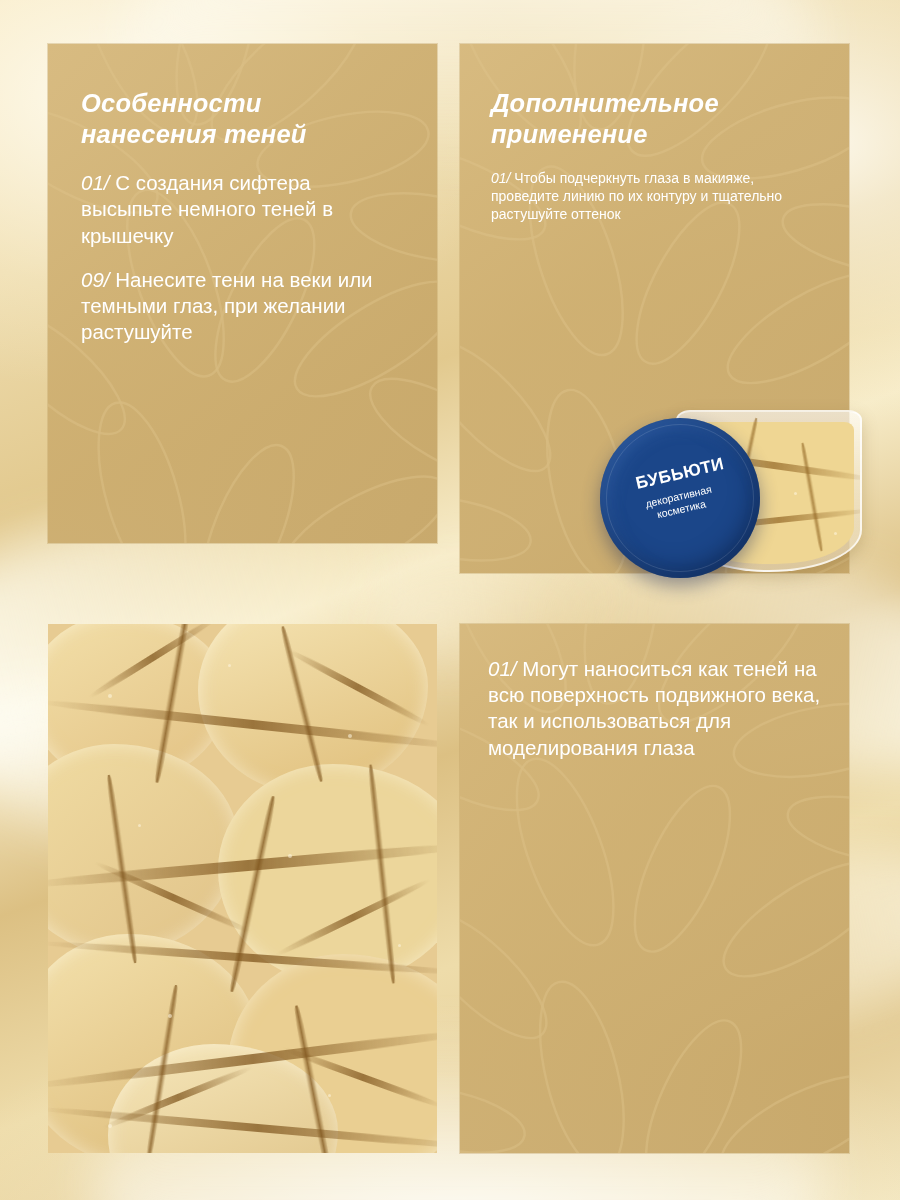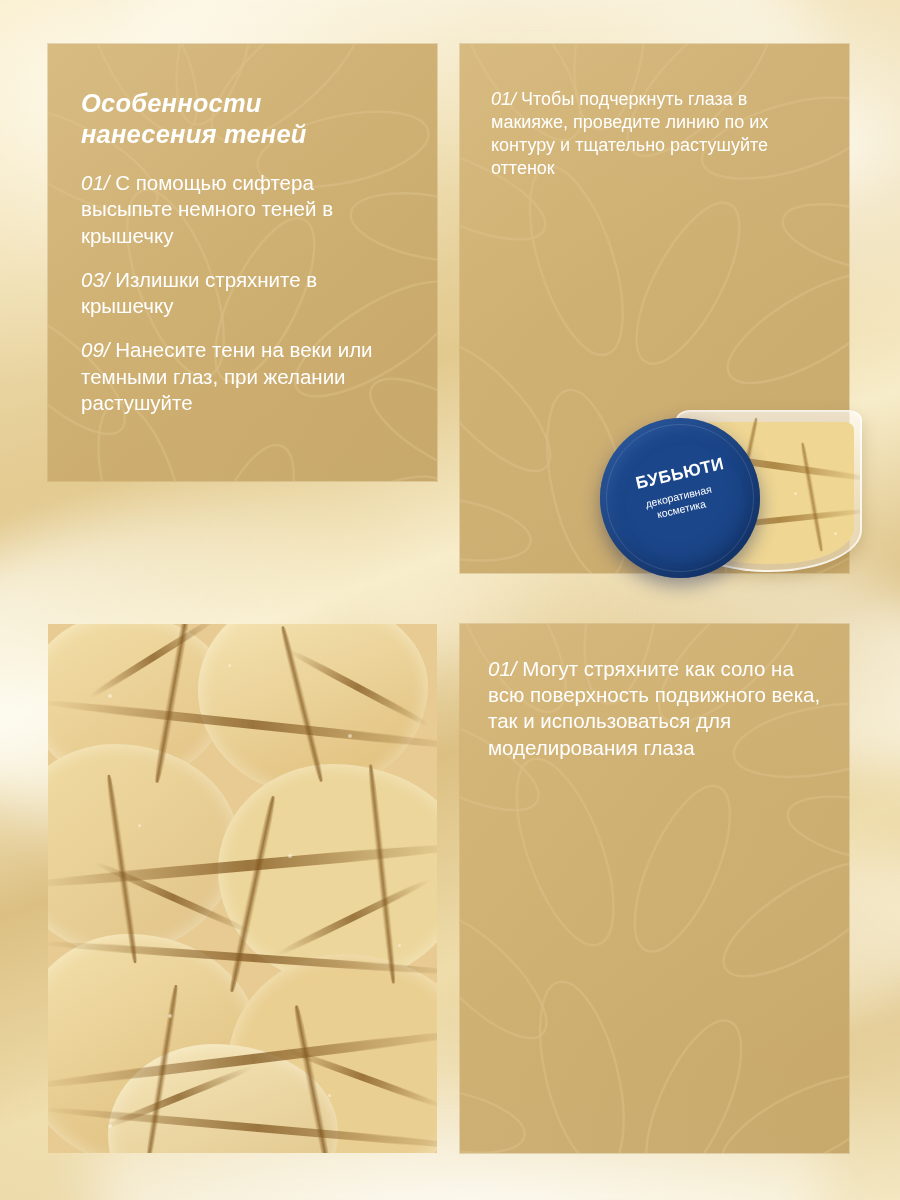--- a/index.html
+++ b/index.html
@@ -79,33 +79,33 @@
   .step .num {
     font-style: italic;
     font-weight: normal;
     white-space: nowrap;
     text-align: center;
   }
   .step .txt { font-style: normal; }
 
   
   #card-application {
-    left: 48px; top: 44px; width: 389px; height: 437px;
+    left: 48px; top: 44px; width: 389px; height: 499px;
     padding: 0;
   }
   #card-application .content { padding: 44px 34px 0 33px; }
   #card-application .card-title { font-size: 25.5px; }
   #card-application .step { font-size: 20.5px; }
 
   #card-extra {
     left: 460px; top: 44px; width: 389px; height: 529px;
   }
   #card-extra .content { padding: 44px 30px 0 31px; }
   #card-extra .card-title { font-size: 25.5px; }
-  #card-extra .step { font-size: 18px; }
+  #card-extra .step { font-size: 14px; }
 
   #card-types {
     left: 460px; top: 624px; width: 389px; height: 529px;
   }
   #card-types .content { padding: 32px 26px 0 28px; }
   #card-types .card-title { font-size: 23.5px; margin-bottom: 22px; }
   #card-types .step { font-size: 20.5px; }
 
   
   #photo-powder {
@@ -234,25 +234,21 @@
         <ellipse cx="320" cy="470" rx="30" ry="82" transform="rotate(62 320 470)"></ellipse>
         <ellipse cx="380" cy="200" rx="28" ry="74" transform="rotate(100 380 200)"></ellipse>
         <ellipse cx="390" cy="380" rx="28" ry="74" transform="rotate(120 390 380)"></ellipse>
       </g>
     </svg>
     <div class="content">
       <h2 class="card-title">Особенности нанесения теней</h2>
       <ul class="steps">
         <li class="step">
           <span class="num">01/</span>
-          <span class="txt">С помощью сифтера высыпьте немного теней в крышечку</span>
-        </li>
-        <li class="step">
-          <span class="num">03/</span>
-          <span class="txt">Излишки стряхните в крышечку</span>
+          <span class="txt">С создания сифтера высыпьте немного теней в крышечку</span>
         </li>
         <li class="step">
           <span class="num">09/</span>
           <span class="txt">Нанесите тени на веки или темными глаз, при желании растушуйте</span>
         </li>
       </ul>
     </div>
   </section>
 
   <section class="card" id="card-extra">
@@ -268,20 +264,21 @@
         <ellipse cx="350" cy="290" rx="30" ry="84" transform="rotate(60 350 290)"></ellipse>
         <ellipse cx="60" cy="360" rx="28" ry="76" transform="rotate(-44 60 360)"></ellipse>
         <ellipse cx="150" cy="430" rx="32" ry="86" transform="rotate(-12 150 430)"></ellipse>
         <ellipse cx="250" cy="460" rx="30" ry="80" transform="rotate(26 250 460)"></ellipse>
         <ellipse cx="350" cy="480" rx="30" ry="82" transform="rotate(66 350 480)"></ellipse>
         <ellipse cx="395" cy="210" rx="26" ry="72" transform="rotate(104 395 210)"></ellipse>
         <ellipse cx="30" cy="470" rx="26" ry="70" transform="rotate(-80 30 470)"></ellipse>
       </g>
     </svg>
     <div class="content">
+      <h2 class="card-title">Дополнительное применение</h2>
       <ul class="steps">
         <li class="step">
           <span class="num">01/</span>
           <span class="txt">Чтобы подчеркнуть глаза в макияже, проведите линию по их контуру и тщательно растушуйте оттенок</span>
         </li>
       </ul>
     </div>
   </section>
 
   <figure id="photo-powder" style="margin:0;">
@@ -339,21 +336,21 @@
         <ellipse cx="245" cy="465" rx="30" ry="80" transform="rotate(24 245 465)"></ellipse>
         <ellipse cx="345" cy="485" rx="30" ry="82" transform="rotate(64 345 485)"></ellipse>
         <ellipse cx="400" cy="220" rx="26" ry="72" transform="rotate(102 400 220)"></ellipse>
         <ellipse cx="25" cy="480" rx="26" ry="70" transform="rotate(-78 25 480)"></ellipse>
       </g>
     </svg>
     <div class="content">
       <ul class="steps">
         <li class="step">
           <span class="num">01/</span>
-          <span class="txt">Могут стряхните как соло на всю поверхность подвижного века, так и использоваться для моделирования глаза</span>
+          <span class="txt">Могут наноситься как теней на всю поверхность подвижного века, так и использоваться для моделирования глаза</span>
         </li>
       </ul>
     </div>
   </section>
 
   <div id="product-jar">
     <div class="jar-body">
       <div class="jar-powder">
         <div class="crack" style="left:-10px; top:40px; width:200px; height:7px; transform:rotate(8deg);"></div>
         <div class="crack" style="left:0px; top:95px; width:190px; height:6px; transform:rotate(-6deg);"></div>

